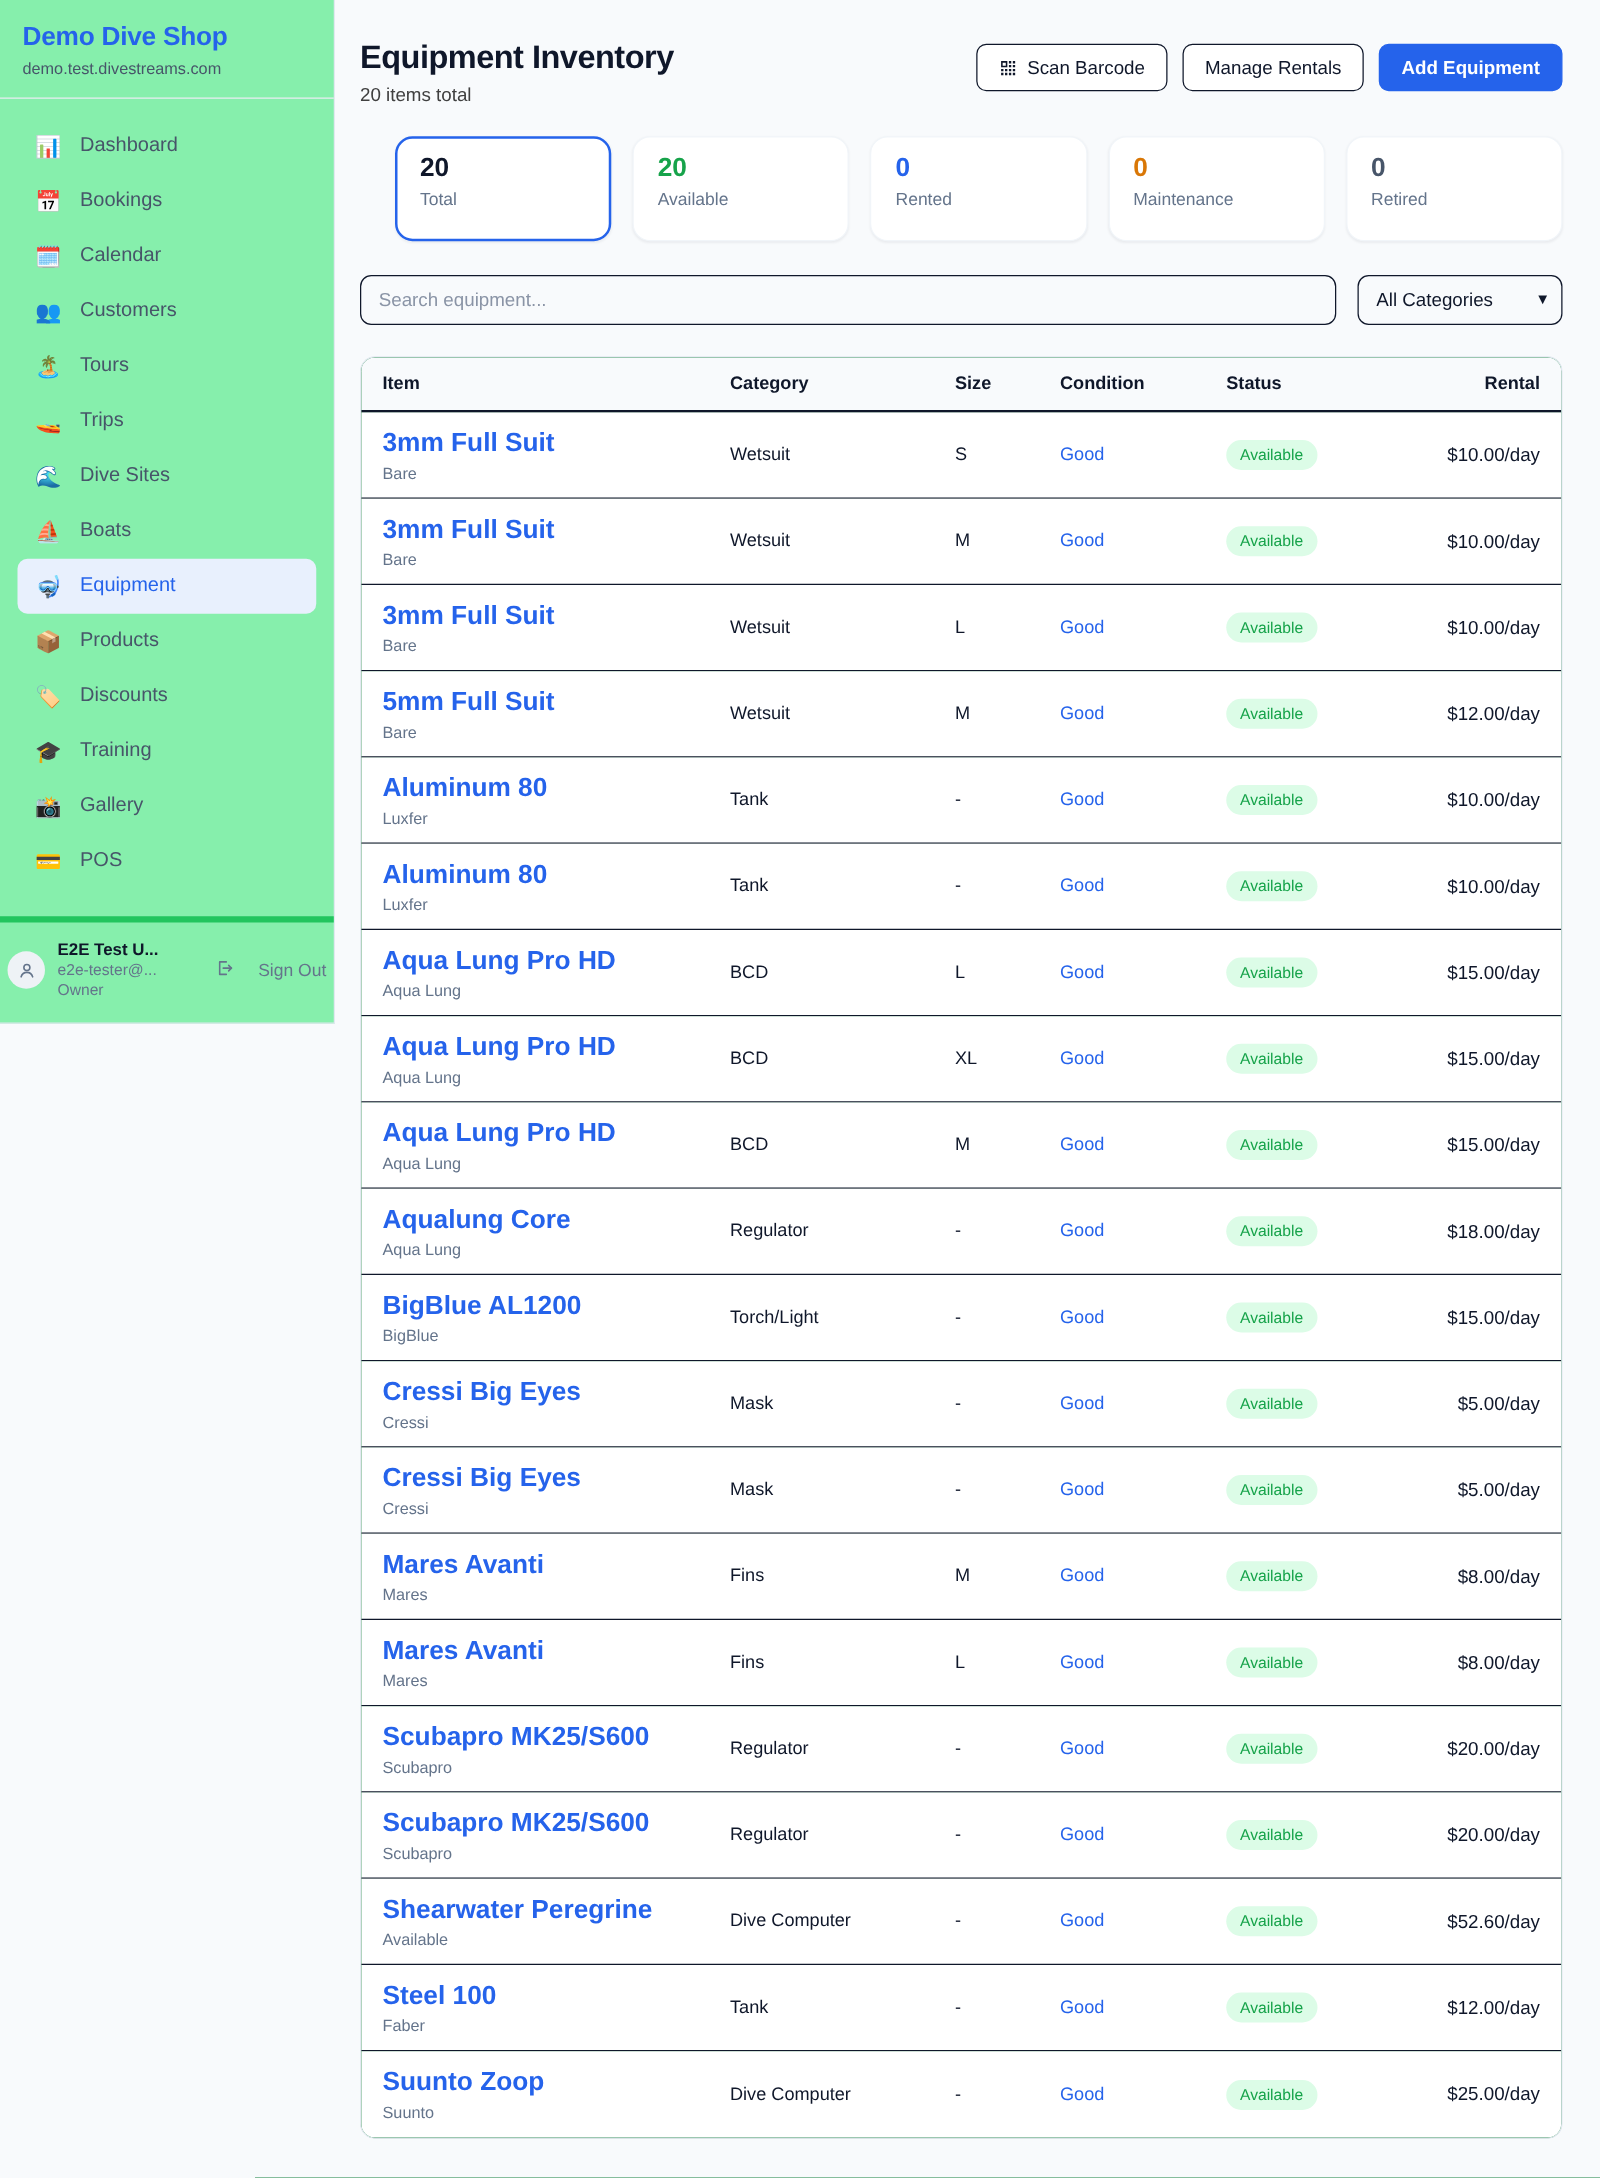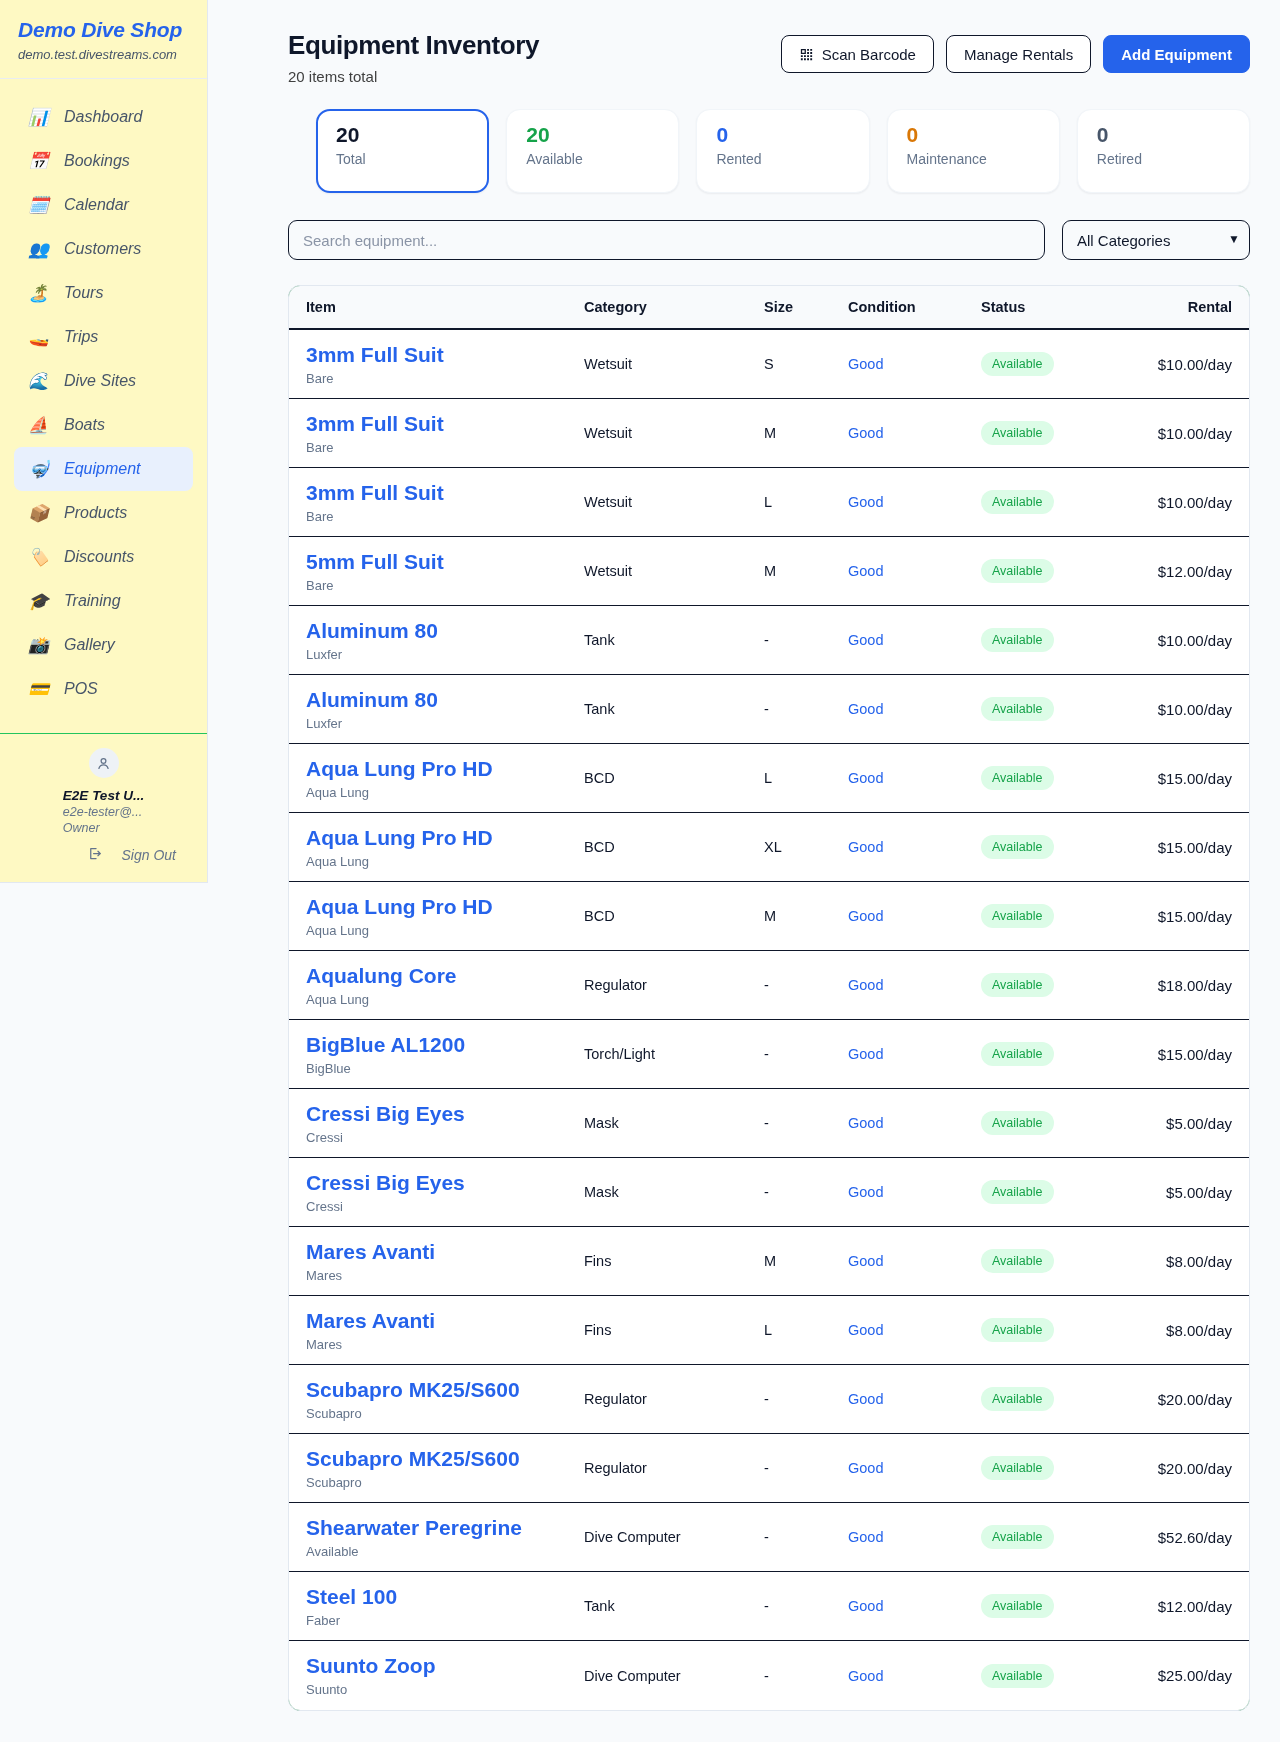--- a/index.html
+++ b/index.html
@@ -4,38 +4,37 @@
 <style>
   * { margin:0; padding:0; box-sizing:border-box; }
   html,body { width:1280px; }
   body {
     height:1742px; position:relative; background:#f8fafc;
     font-family:"Liberation Sans", sans-serif; color:#0f172a; overflow:hidden;
   }
 
   
   .sidebar {
-    position:absolute; left:0; top:0; width:208px; background:#fef9c3;
+    position:absolute; left:0; top:0; width:268px; background:#86efac;
     border-right:1px solid #e2e8f0; border-bottom:1px solid #e2e8f0;
     padding-bottom:10px;
-    font-style:italic;
   }
   .brand { padding:18px 18px 16px; border-bottom:1px solid #e9edf2; }
   .brand-name { font-size:21px; font-weight:800; color:#2563eb; letter-spacing:-.2px; }
   .brand-domain { font-size:13px; color:#475569; margin-top:5px; }
   .nav { padding:16px 14px 10px; }
   .nav-item {
     display:flex; align-items:center; gap:14px; height:44px; padding:0 14px;
     border-radius:8px; font-size:16px; color:#475569; cursor:pointer;
   }
   .nav-item .nav-ico { font-size:17px; width:22px; text-align:center; }
   .nav-item.active { background:#e8f0fd; color:#2563eb; font-weight:500; }
   .user-box {
-    margin-top:12px; border-top:1px solid #22c55e; padding:14px 31px 8px;
-    display:flex; align-items:center; gap:10px;flex-direction:column;
+    margin-top:12px; border-top:5px solid #22c55e; padding:14px 6px 8px;
+    display:flex; align-items:center; gap:10px;
   }
   .avatar {
     width:30px; height:30px; border-radius:50%; background:#eef2f6; flex:0 0 30px;
     display:flex; align-items:center; justify-content:center; color:#64748b;
   }
   .user-meta { line-height:1.25; min-width:0; }
   .user-name { font-size:13.5px; font-weight:700; color:#0f172a; }
   .user-email, .user-role { font-size:12.5px; color:#64748b; }
   .signout {
     margin-left:auto; display:flex; align-items:center; gap:20px;
@@ -66,21 +65,21 @@
   .stat-value { font-size:21px; font-weight:800; }
   .stat-label { font-size:14px; color:#64748b; margin-top:4px; }
 
   
   .filters { display:flex; gap:17px; margin-top:27px; }
   .search-input {
     flex:1; height:40px; border:1.5px solid #0f172a; border-radius:9px; background:#f8fafc;
     padding:0 14px; font-size:15px; color:#0f172a; font-family:"Liberation Sans", sans-serif;
   }
   .search-input::placeholder { color:#8a94a6; }
-  .select-wrap { position:relative; width:188px; }
+  .select-wrap { position:relative; width:164px; }
   .category-select {
     width:100%; height:40px; border:1.5px solid #0f172a; border-radius:9px; background:#f8fafc;
     padding:0 28px 0 14px; font-size:15px; color:#0f172a; appearance:none; -webkit-appearance:none;
     font-family:"Liberation Sans", sans-serif; cursor:pointer;
   }
   .select-chevron {
     position:absolute; right:10px; top:50%; transform:translateY(-55%);
     font-size:12px; color:#0f172a; pointer-events:none;
   }
 

